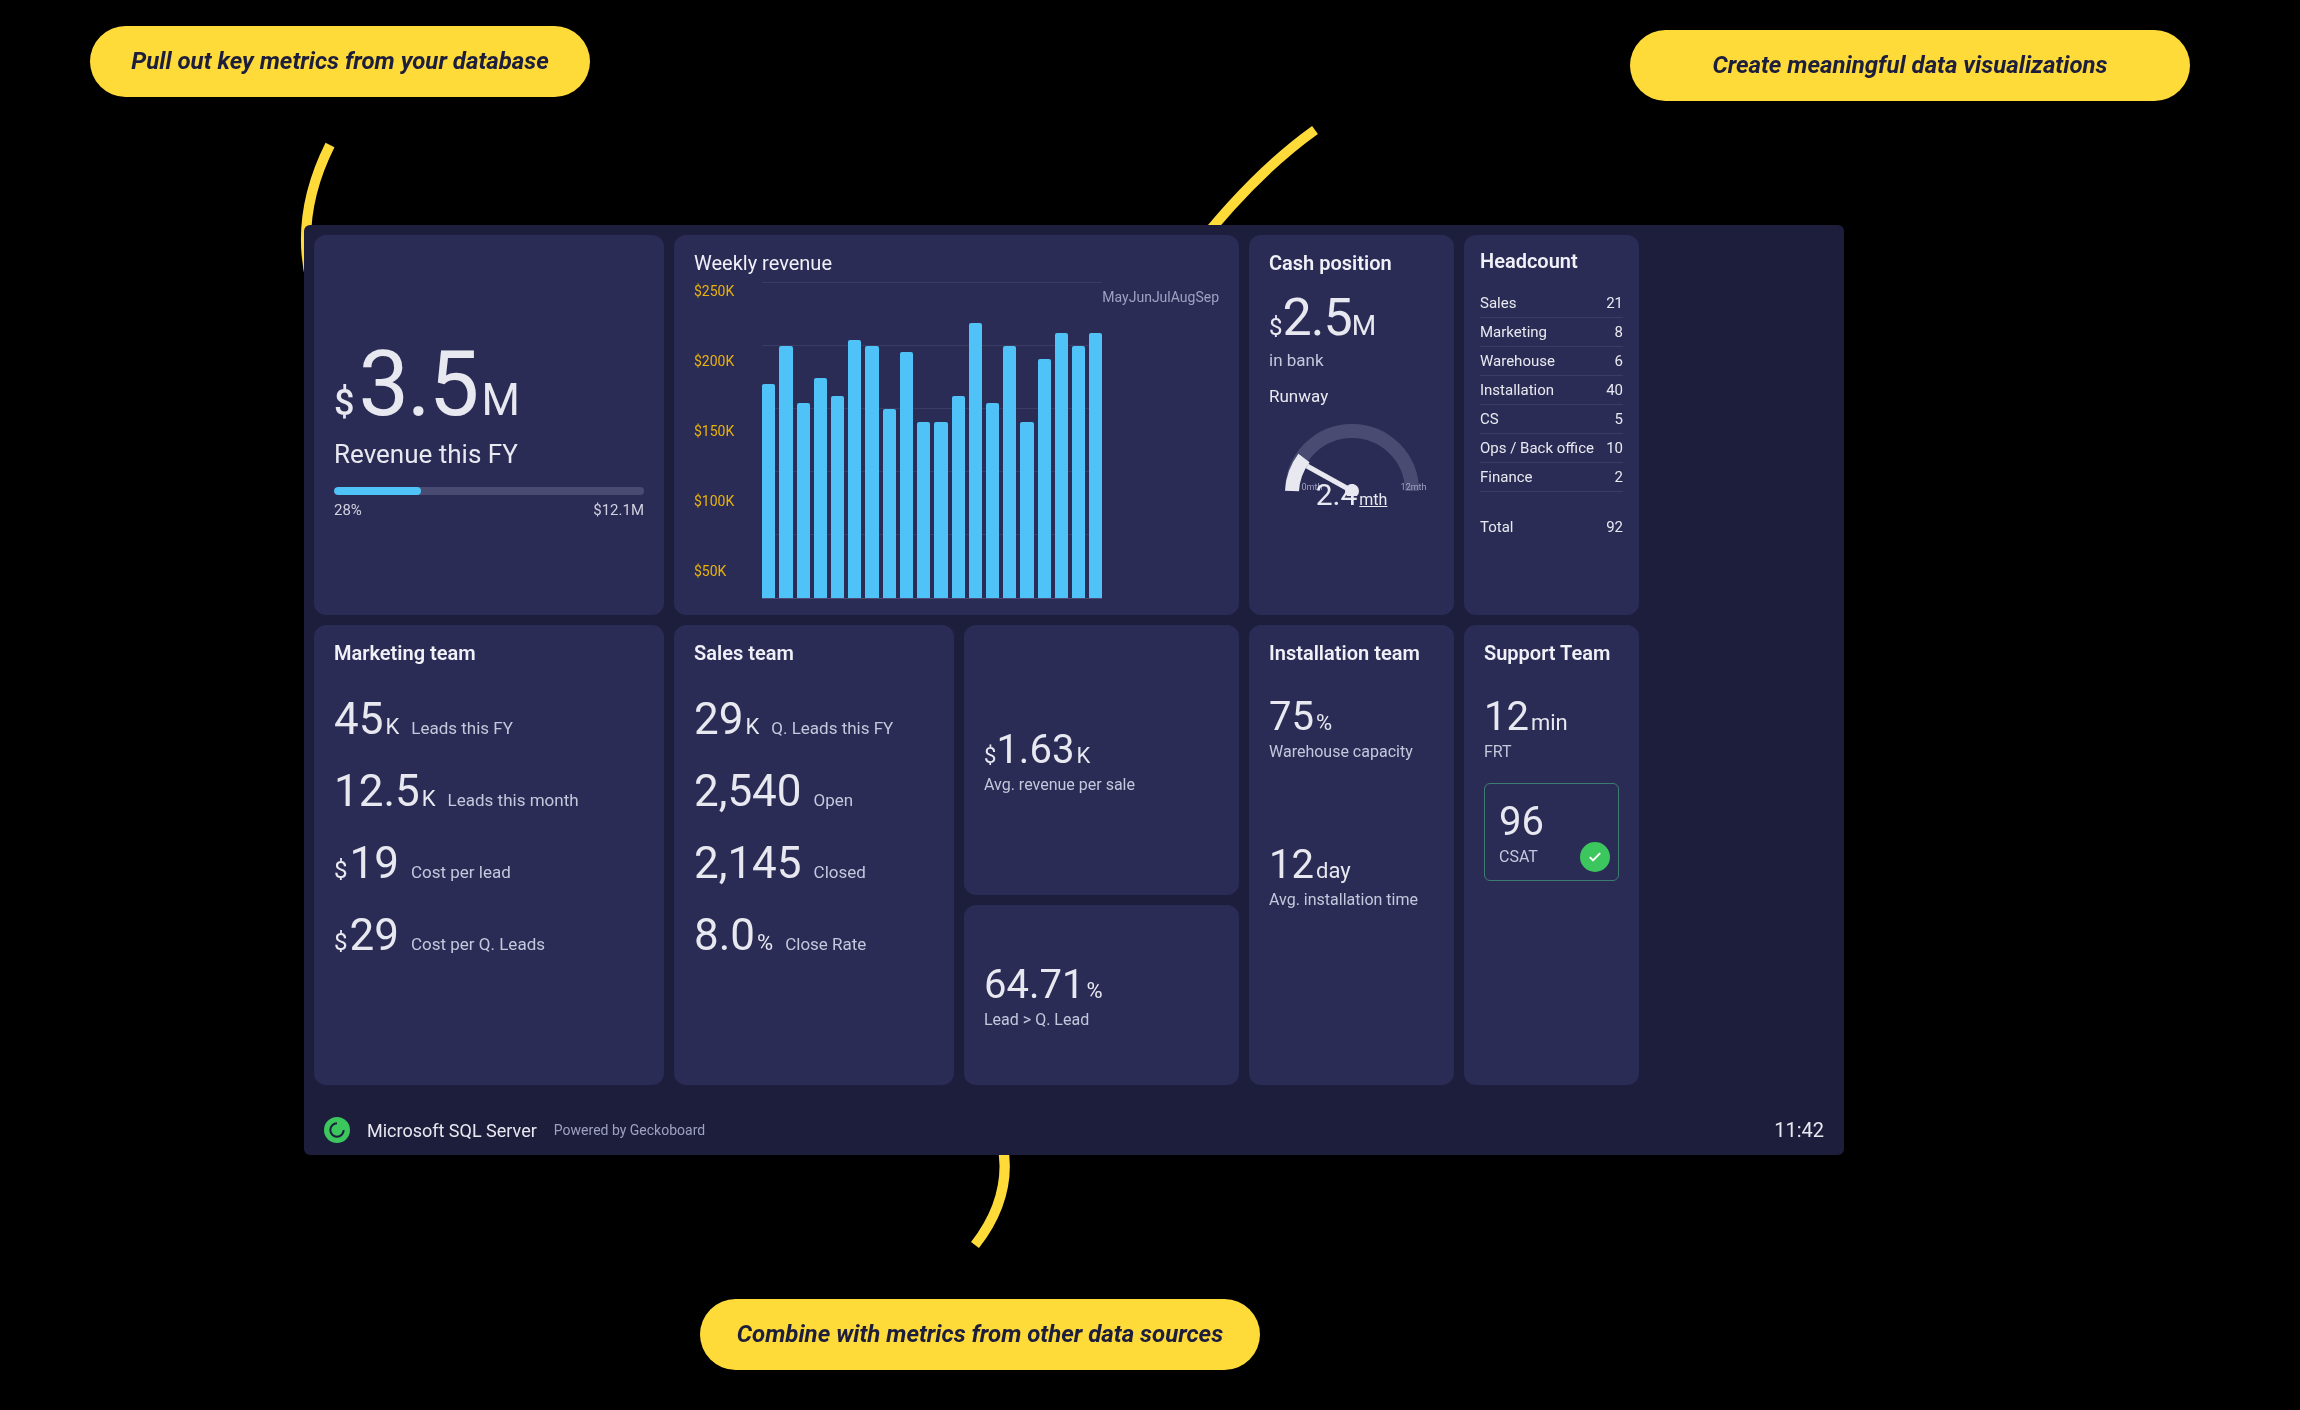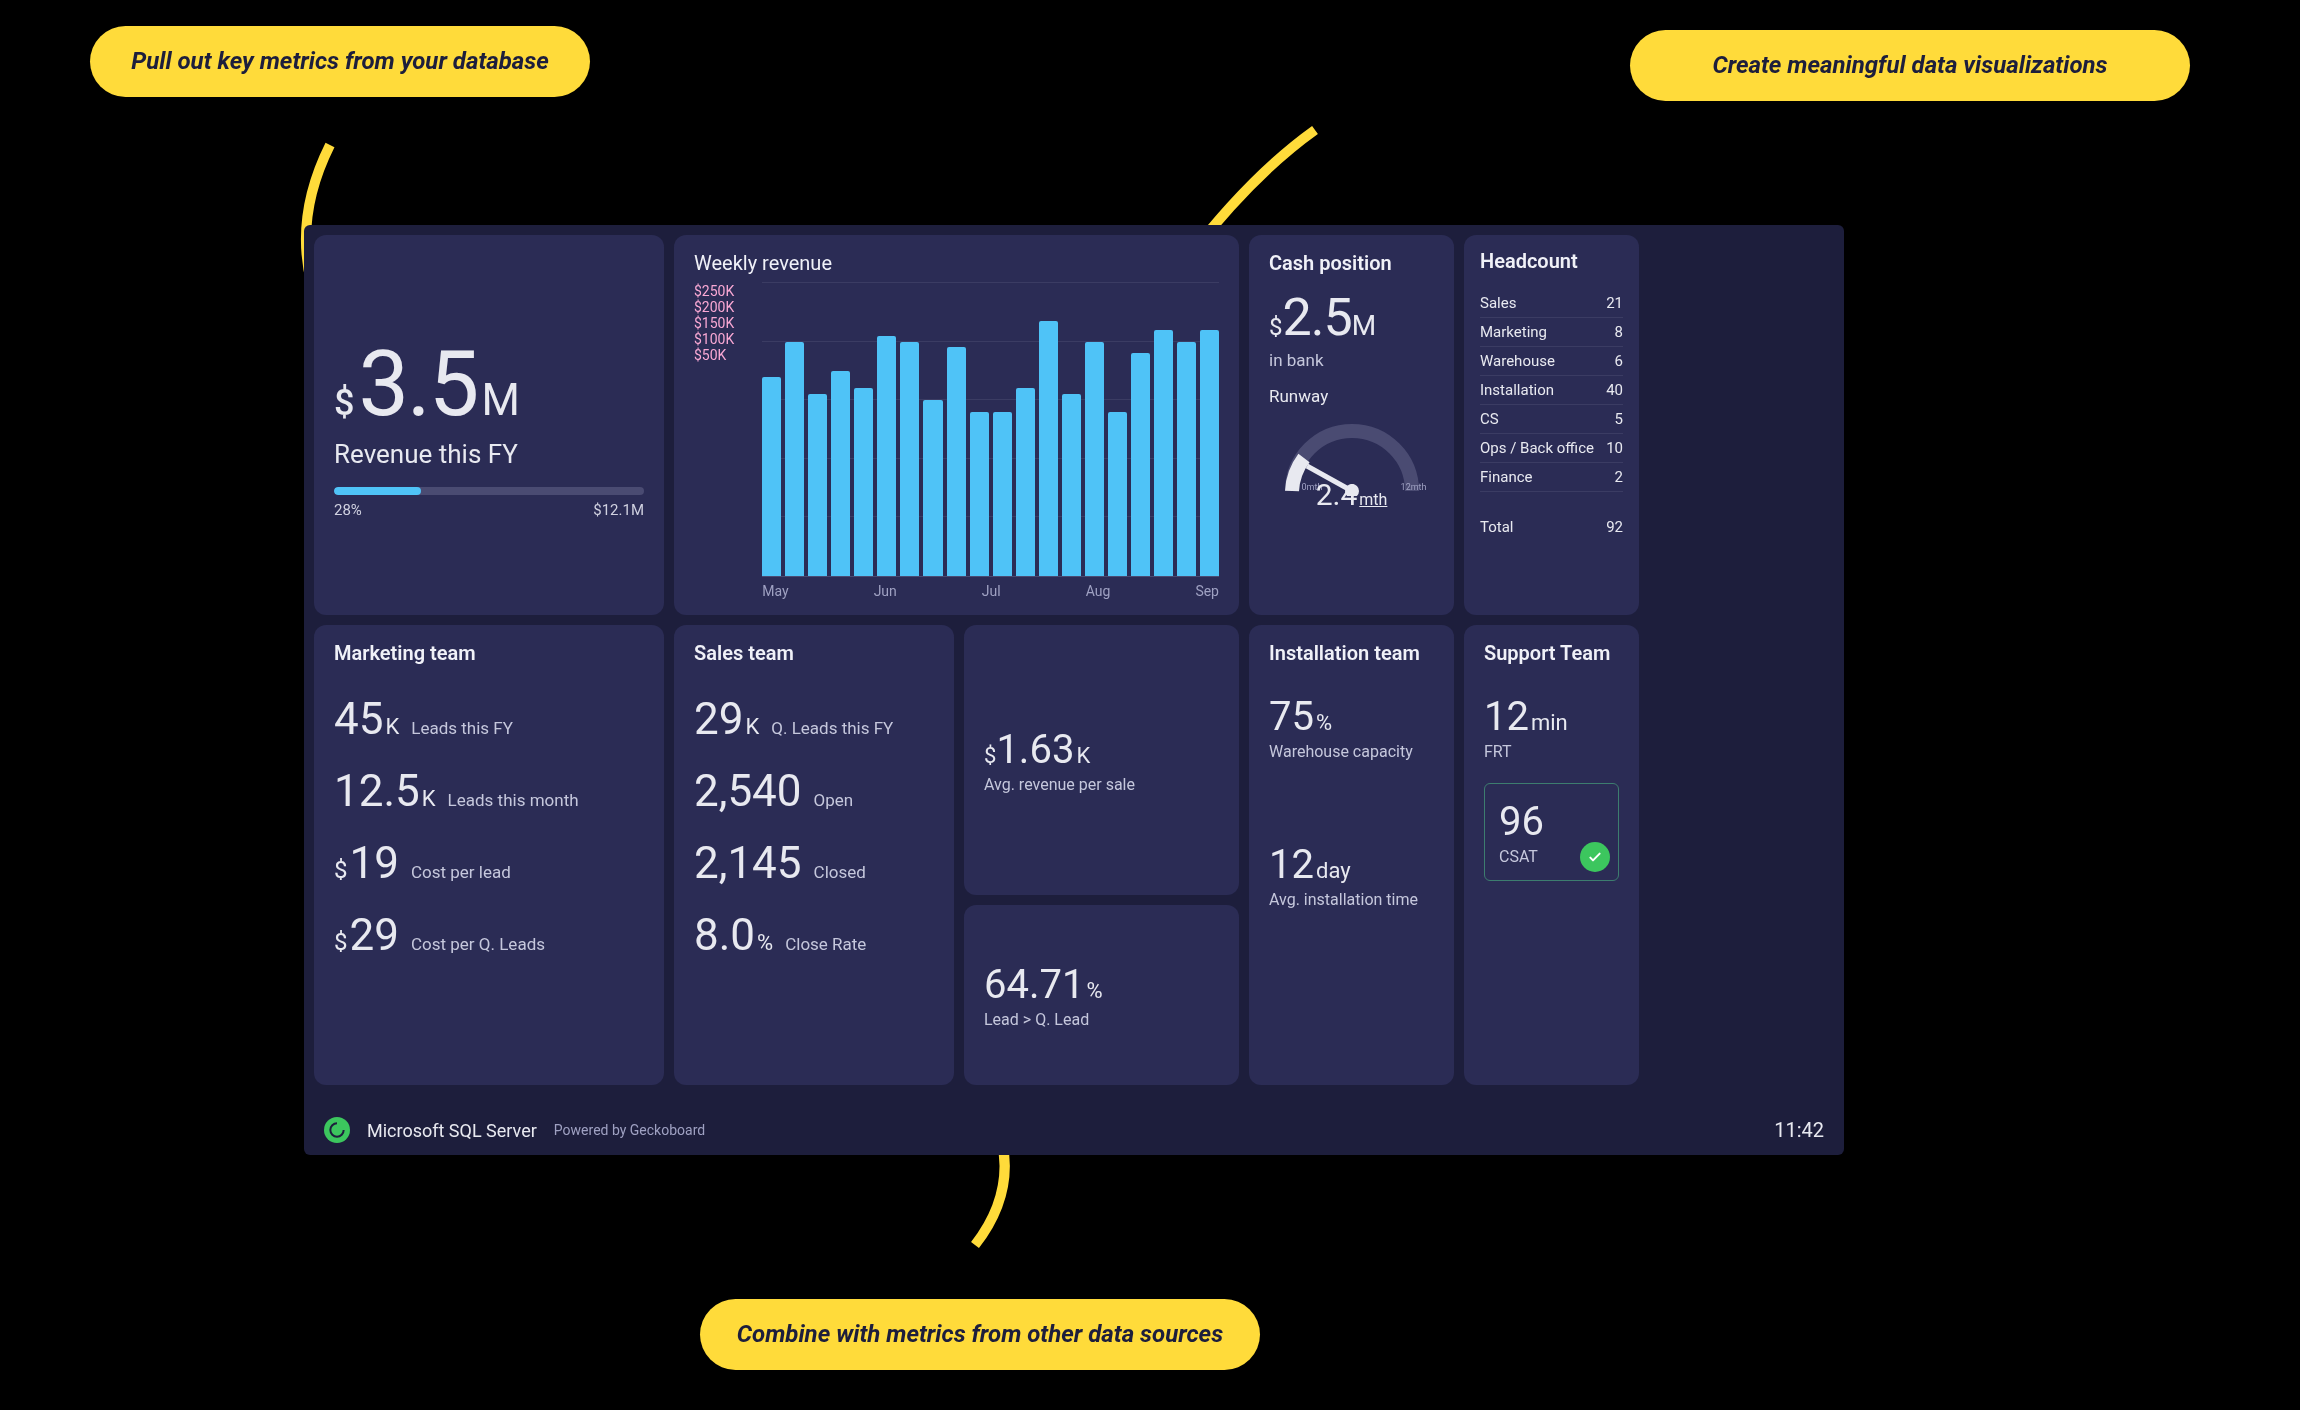--- a/index.html
+++ b/index.html
@@ -44,22 +44,22 @@
   .big-number .value { font-size: 90px; font-weight: 400; letter-spacing: -2px; }
   .big-number .suffix { font-size: 44px; font-weight: 400; margin-left: 4px; }
   .revenue-label { font-size: 26px; margin-top: 2px; }
   .progress-wrap { margin-top: 18px; }
   .progress-track { width: 100%; height: 8px; background: #4a4b72; border-radius: 4px; overflow: hidden; }
   .progress-fill { height: 100%; background: #4fc3f7; border-radius: 4px; }
   .progress-labels { display:flex; justify-content: space-between; font-size: 15px; margin-top: 6px; color:#d0d1e0;}
   
   .chart-card { grid-column: 2 / 4; grid-row: 1; }
   .chart-area { flex:1; display:flex; }
-  .y-axis { display:flex; flex-direction:column; font-size:14px; color:#f9a8d4; padding-right:8px; padding-bottom:20px;}
-  .bars-outer { flex:1; display:flex; flex-direction:column;margin-left:20px;}
+  .y-axis { display:flex; flex-direction:column; justify-content:space-between; font-size:14px; color:#eab308; padding-right:8px; padding-bottom:20px;}
+  .bars-outer { flex:1; display:flex; flex-direction:row;margin-left:20px;}
   .bars { flex:1; display:flex; align-items:flex-end; gap:4px; border-bottom:1px solid #4a4b72; position:relative;}
   .grid-line { position:absolute; left:0; right:0; height:1px; background:#3b3c63;}
   .bar { flex:1; background:#4fc3f7; border-radius:2px 2px 0 0; position:relative; z-index:1;}
   .x-axis { display:flex; justify-content:space-between; font-size:14px; color:#9fa1c2; padding-top:6px;}
   
   .cash-card { grid-column: 4; grid-row: 1; }
   .cash-num { display:flex; align-items:baseline; margin-top:4px;}
   .cash-num .prefix{font-size:24px;} .cash-num .value{font-size:52px; font-weight:400; letter-spacing:-1px;} .cash-num .suffix{font-size:28px;}
   .sublabel { font-size:17px; color:#c5c7dc; margin-top:2px;}
   .runway-title { font-size:17px; margin-top:16px;}

